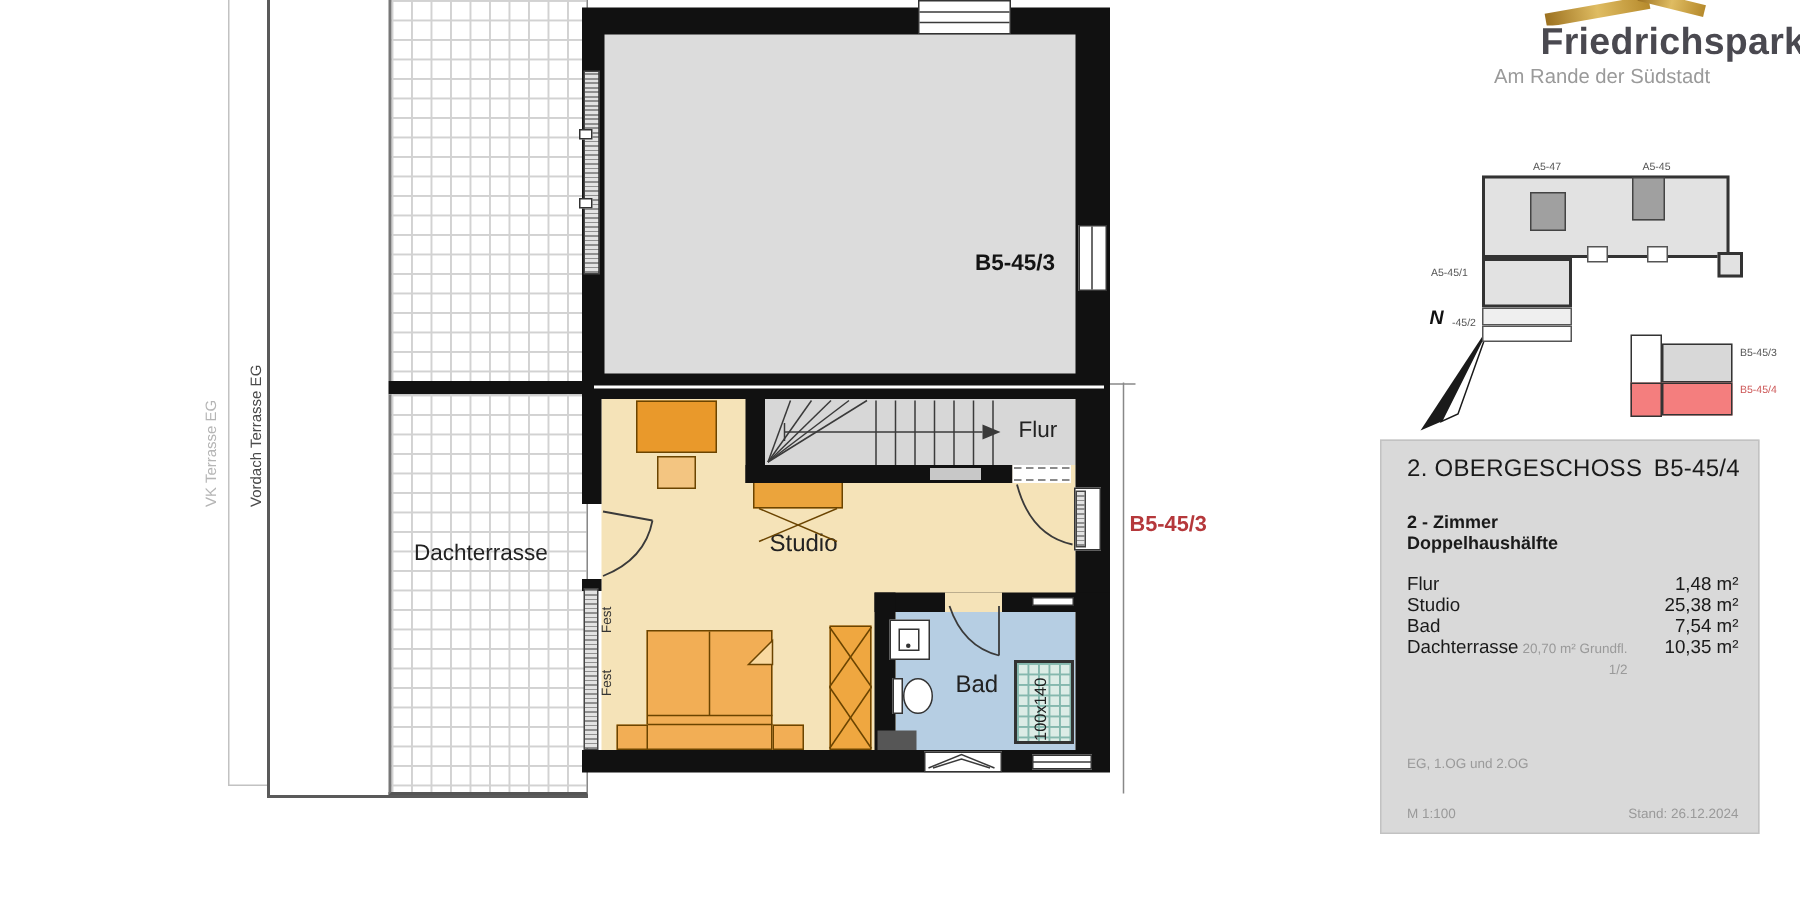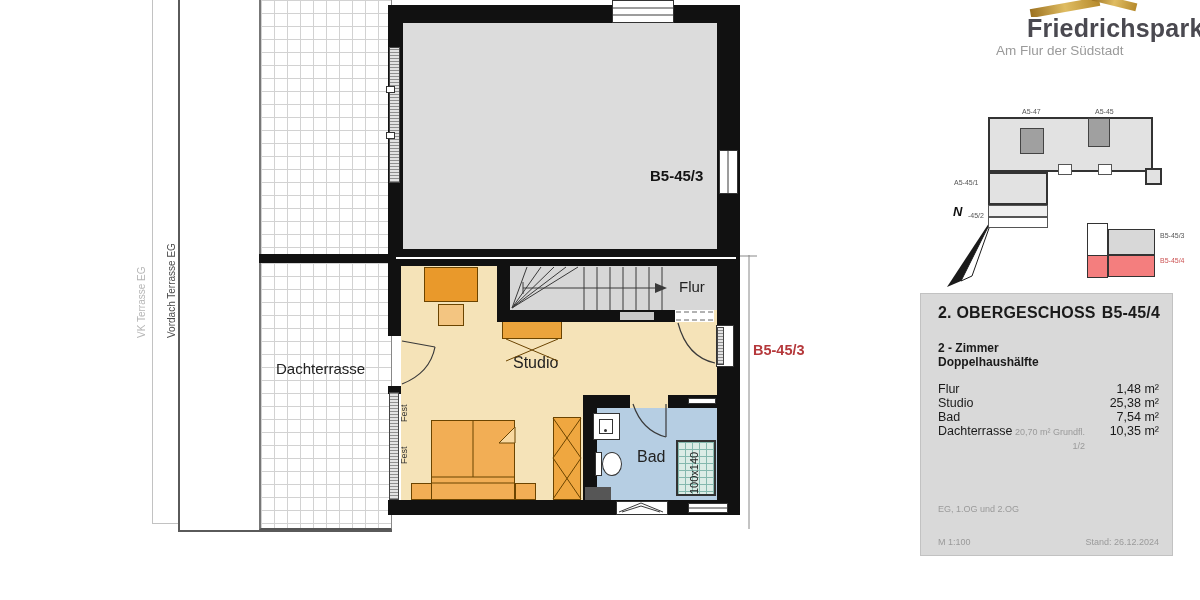--- a/index.html
+++ b/index.html
@@ -17,21 +17,21 @@
   .furn{position:absolute;background:#f2ae55;border:1.5px solid #6b4400;box-sizing:border-box;}
   .fixt{position:absolute;background:#fff;border:1.5px solid #333;box-sizing:border-box;}
   .vtext{writing-mode:vertical-rl;transform:rotate(180deg);white-space:nowrap;}
   .planlabel{position:absolute;font-size:15px;color:#222;}
   .tiny{font-size:7px;color:#555;}
   svg.overlay{position:absolute;left:0;top:0;pointer-events:none;}
   
   #panel{position:absolute;left:920px;top:293px;width:253px;height:263px;background:#d9d9d9;
          border:1px solid #c2c2c2;box-sizing:border-box;}
   #panel .ptitle{position:absolute;left:17px;right:12px;top:10px;display:flex;
-                 justify-content:space-between;font-weight:bold;font-size:16px;letter-spacing:0.2px;}
+                 justify-content:space-between;font-weight:normal;font-size:16px;letter-spacing:0.2px;}
   #panel .ptype{position:absolute;left:17px;top:47px;font-weight:bold;font-size:12px;line-height:14px;}
   #panel .parea{position:absolute;left:17px;right:13px;top:88px;font-size:12.5px;line-height:14px;}
   #panel .arow{display:flex;align-items:baseline;}
   #panel .anote{flex:1;text-align:right;font-size:9px;color:#9a9a9a;margin-right:10px;}
   #panel .aval{width:64px;text-align:right;}
   #panel .trow{position:absolute;left:17px;right:13px;display:flex;justify-content:space-between;
                font-weight:bold;font-size:13px;}
   #panel .pnote{position:absolute;left:17px;font-size:9px;color:#9a9a9a;}
   #panel .pfoot{position:absolute;left:17px;right:13px;bottom:8px;display:flex;
                 justify-content:space-between;font-size:9px;color:#9a9a9a;}
@@ -179,21 +179,21 @@
     </g>
     <polygon points="993,217 947,287 961,281" fill="#1a1a1a"></polygon>
     <polygon points="993,217 961,281 972,276" fill="none" stroke="#1a1a1a" stroke-width="1"></polygon>
   </svg>
 
   <div class="abs" style="left:1010px;top:0;width:150px;height:17px;overflow:hidden;">
     <div class="gold" style="left:20px;top:3px;width:70px;height:9px;transform:rotate(-10deg);"></div>
     <div class="gold" style="left:82px;top:-2px;width:45px;height:8px;transform:rotate(14deg);"></div>
   </div>
   <div id="logo-title">Friedrichspark</div>
-  <div id="logo-sub">Am Flur der Südstadt</div>
+  <div id="logo-sub">Am Rande der Südstadt</div>
 
   <div class="abs" style="left:940px;top:100px;width:250px;height:190px;">
     <div class="abs" style="left:48px;top:17px;width:165px;height:55px;background:#e2e2e2;border:2px solid #333;box-sizing:border-box;"></div>
     <div class="abs" style="left:205px;top:68px;width:17px;height:17px;background:#e2e2e2;border:2px solid #333;box-sizing:border-box;"></div>
     <div class="abs" style="left:48px;top:72px;width:60px;height:33px;background:#e2e2e2;border:2px solid #333;box-sizing:border-box;"></div>
     <div class="abs" style="left:48px;top:105px;width:60px;height:12px;background:#efefef;border:1px solid #555;box-sizing:border-box;"></div>
     <div class="abs" style="left:48px;top:117px;width:60px;height:11px;background:#fff;border:1px solid #555;box-sizing:border-box;"></div>
     <div class="abs" style="left:80px;top:28px;width:22px;height:24px;background:#a0a0a0;border:1px solid #444;"></div>
     <div class="abs" style="left:148px;top:18px;width:20px;height:27px;background:#a0a0a0;border:1px solid #444;"></div>
     <div class="abs" style="left:118px;top:64px;width:12px;height:9px;background:#fff;border:1px solid #555;"></div>

